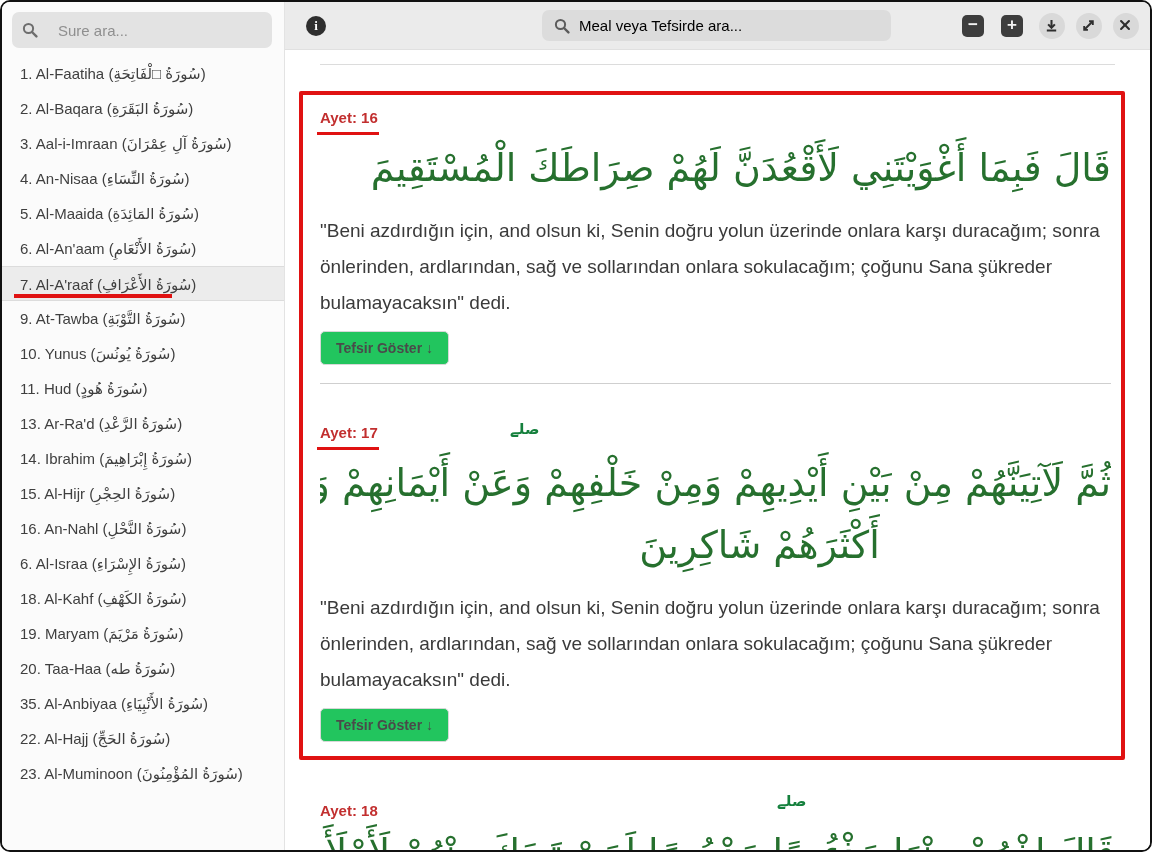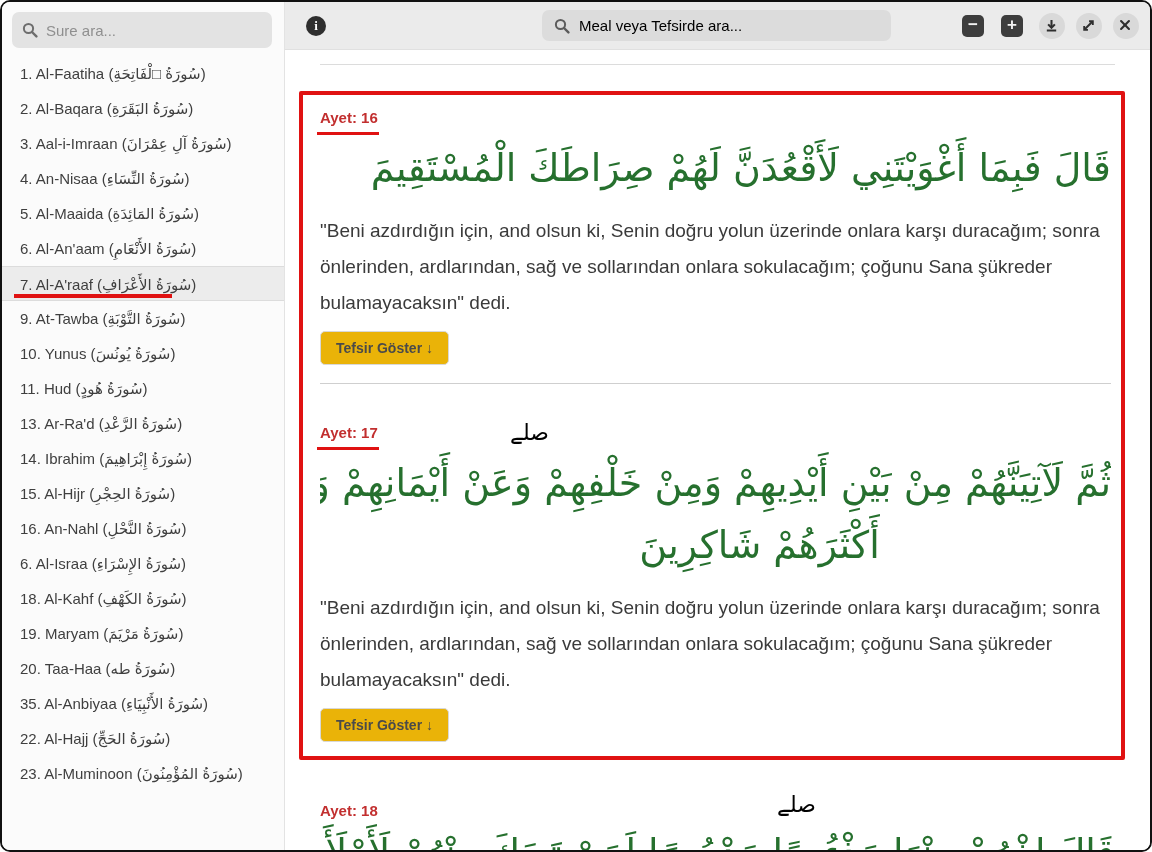--- a/index.html
+++ b/index.html
@@ -13,21 +13,21 @@
   
   .sidebar {
     position:absolute; left:0; top:0; width:283px; height:100%;
     background:#fbfbfb; border-right:1px solid #e3e3e3;
   }
   .sidebar-search {
     position:absolute; left:10px; top:10px; width:260px; height:36px;
     background:#e3e3e3; border-radius:7px; display:flex; align-items:center;
     padding:0 10px; cursor:text;
   }
-  .sidebar-search .ph { color:#8f8f8f; font-size:15px; margin-left:8px; }
+  .sidebar-search .ph { color:#8f8f8f; font-size:15px; margin-left:20px; }
   .s-icon { display:inline-flex; width:16px; height:16px; flex:0 0 auto; }
 
   .surah-list { position:absolute; left:0; top:54px; right:0; bottom:0; overflow:hidden; }
   .surah-item {
     position:relative; height:35px; line-height:35px; padding-left:18px;
     font-size:15px; color:#3f3f3f; white-space:nowrap; cursor:pointer;
   }
   .surah-item.selected {
     background:#ececec; border-top:1px solid #dcdcdc; border-bottom:1px solid #dcdcdc;
   }
@@ -86,31 +86,31 @@
     display:inline-block; font-size:15px; font-weight:bold; color:#c22f2f; line-height:18px;
   }
   .anno-underline { height:3px; background:#e01212; margin:5px 0 0 -3px; width:62px; }
 
   .arabic { margin-top:2px; color:#26702e; font-family:"DejaVu Sans",sans-serif; }
   .ar-line { direction:rtl; font-size:38px; line-height:62px; white-space:nowrap; overflow:hidden; }
   .ar-right { text-align:right; }
   .ar-left  { text-align:center; padding-left:88px; }
 
   .waqf {
-    position:absolute; color:#000000; font-size:22px; font-weight:normal;
+    position:absolute; color:#15803d; font-size:15px; font-weight:bold;
     font-family:"DejaVu Sans",sans-serif; direction:rtl;
   }
   .waqf-17 { left:190px; top:36px; }
   .waqf-18 { left:457px; top:-10px; }
 
   .translation {
     margin-top:14px; font-size:19px; line-height:36px; color:#3a3a3a; max-width:795px;
   }
   .tefsir-btn {
-    margin-top:10px; padding:8px 15px; background:#eab308; border:1px solid #d8d8d8;
+    margin-top:10px; padding:8px 15px; background:#22c55e; border:1px solid #d8d8d8;
     border-radius:5px; font-size:14px; font-weight:bold; color:#4a4a4a; cursor:pointer;
     font-family:"Liberation Sans","DejaVu Sans",sans-serif;
   }
   .block-divider { border-top:1px solid #cfcfcf; margin-top:18px; }
   .ayet.second { padding-top:40px; }
 
   .ayet-18 { margin:42px 35px 0 34px; position:relative; }
   .ayet-18 .ar-line { font-size:38px; }
 </style>
 </head>

